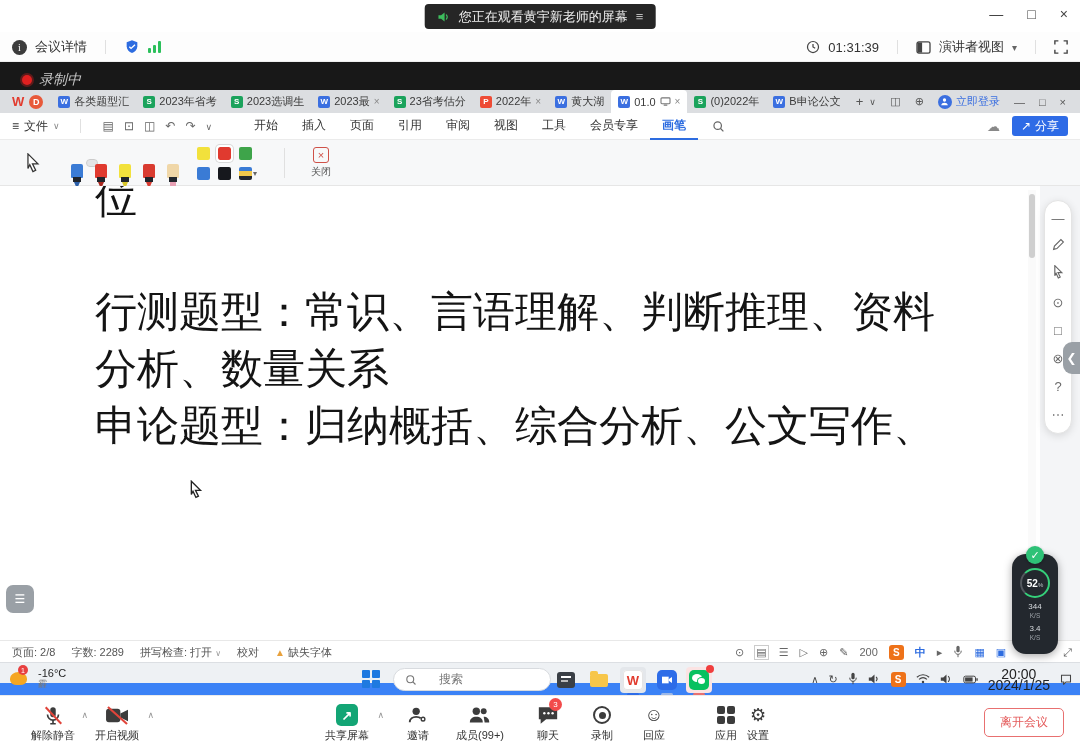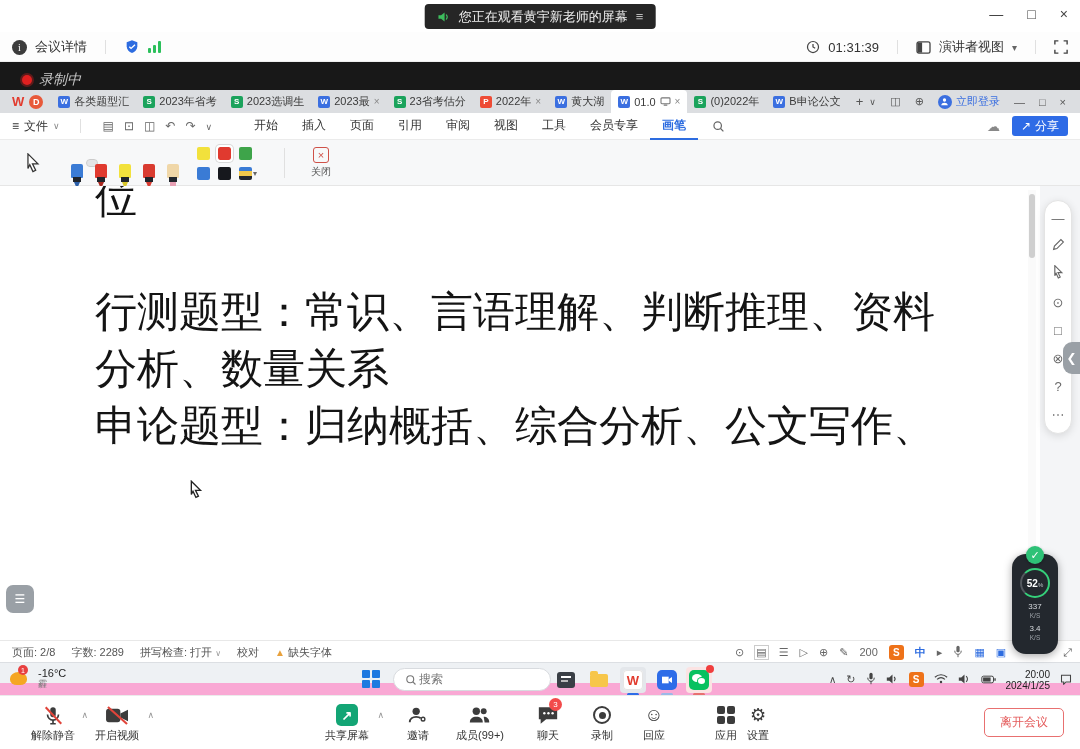--- a/index.html
+++ b/index.html
@@ -1,19 +1,19 @@
 <!DOCTYPE html>
 <html><head>
 <meta charset="utf-8">
 <style>
   * { margin:0; padding:0; box-sizing:border-box; }
   html,body { background:#222; }
   #app {
     position:relative; width:1080px; height:749px; overflow:hidden;
-    background:#f9a8d4; font-family:"Liberation Sans", sans-serif; color:#333;
+    background:#3b82f6; font-family:"Liberation Sans", sans-serif; color:#333;
   }
   .flex { display:flex; align-items:center; }
   .divider-v { width:1px; height:14px; background:#e0e0e0; margin:0 10px; }
 
   
   .win-titlebar { position:absolute; top:0; left:0; width:1080px; height:32px; background:#fff; }
   .share-pill { position:absolute; left:50%; top:4px; transform:translateX(-50%);
     height:25px; background:#262626; color:#efefef; border-radius:4px;
     display:flex; align-items:center; gap:8px; padding:0 12px; font-size:13px; }
   .win-ctrls { position:absolute; right:12px; top:6px; display:flex; gap:24px; color:#444; font-size:14px; }
@@ -132,37 +132,37 @@
   .weather-icon { position:relative; width:24px; height:24px; }
   .weather-icon .sun { position:absolute; left:2px; top:6px; width:17px; height:13px; border-radius:50% 50% 40% 40%; background:#f5a623; }
   .weather-icon .badge1 { position:absolute; left:10px; top:-1px; width:10px; height:10px; border-radius:50%; background:#e84040;
     color:#fff; font-size:7px; display:flex; align-items:center; justify-content:center; }
   .weather .wt { font-size:11px; color:#1f1f1f; line-height:12px; }
   .weather .wc { font-size:9px; color:#777; line-height:10px; }
   .start-btn { position:absolute; left:362px; top:7px; width:18px; height:18px; display:grid;
     grid-template-columns:8px 8px; grid-template-rows:8px 8px; gap:2px; }
   .start-btn i { background:#1f7ae0; border-radius:1px; }
   .tb-search { position:absolute; left:393px; top:5px; width:158px; height:23px; background:#fff;
-    border:1px solid #d8dbdf; border-radius:12px; display:flex; align-items:center; gap:2px; padding:0 11px; color:#777; font-size:12px; }
+    border:1px solid #d8dbdf; border-radius:12px; display:flex; align-items:center; gap:22px; padding:0 11px; color:#777; font-size:12px; }
   .tb-app { position:absolute; top:4px; width:26px; height:26px; border-radius:4px; display:flex; align-items:center; justify-content:center; }
   .tb-bar { position:absolute; top:30px; width:12px; height:3px; border-radius:2px; }
   .folder { width:18px; height:13px; background:#f7c64a; border-radius:2px; position:relative; }
   .folder:before { content:""; position:absolute; top:-3px; left:0; width:8px; height:4px; background:#f7c64a; border-radius:2px 2px 0 0; }
   .bookapp { width:18px; height:16px; background:#3a3f46; border-radius:3px; position:relative; }
   .bookapp:before { content:""; position:absolute; left:4px; top:4px; width:10px; height:2px; background:#fff; }
   .bookapp:after  { content:""; position:absolute; left:4px; top:8px; width:7px; height:2px; background:#bbb; }
   .wpsapp { width:20px; height:20px; border-radius:4px; background:#fff; color:#e23c2f; font-weight:bold; font-size:13px;
     display:flex; align-items:center; justify-content:center; box-shadow:0 0 0 1px #e5e5e5 inset; }
   .meetapp { width:20px; height:20px; border-radius:5px; background:#2d6ce8; color:#fff; display:flex; align-items:center; justify-content:center; }
   .wechatapp { width:20px; height:20px; border-radius:5px; background:#07c160; position:relative; }
   .wechatapp:before { content:""; position:absolute; left:3px; top:4px; width:10px; height:8px; background:#fff; border-radius:50%; }
   .wechatapp:after { content:""; position:absolute; left:9px; top:8px; width:7px; height:6px; background:#fff; border-radius:50%; box-shadow:0 0 0 1px #07c160; }
   .badge-dot { position:absolute; right:-2px; top:-2px; width:8px; height:8px; border-radius:50%; background:#f03e3e; }
   .tray { position:absolute; right:8px; top:0; height:33px; display:flex; align-items:center; gap:10px; color:#444; font-size:11px; }
-  .tray .clockblock { text-align:right; font-size:10px; line-height:11px; color:#222; }
+  .tray .clockblock { text-align:center; font-size:14px; line-height:11px; color:#222; }
 
   
   .meet-controls { position:absolute; top:695px; left:0; width:1080px; height:54px; background:#fff; border-top:1px solid #ebebeb; }
   .mc { position:absolute; top:6px; width:58px; text-align:center; font-size:11px; color:#333; }
   .mc .ic { height:26px; display:flex; align-items:center; justify-content:center; position:relative; }
   .mc .chev { position:absolute; top:8px; color:#999; font-size:9px; }
   .mc .nbadge { position:absolute; top:-4px; right:10px; min-width:13px; height:13px; border-radius:7px; background:#f24b4b;
     color:#fff; font-size:8px; line-height:13px; padding:0 2px; }
   .share-ic { width:22px; height:22px; border-radius:5px; background:#13a575; color:#fff; font-size:13px; font-weight:bold;
     display:flex; align-items:center; justify-content:center; }
@@ -424,21 +424,21 @@
       </div>
 
     <div class="net-widget">
       <div class="shield-ok">
           <span>✓</span>
         </div>
       <div class="ring">
         <span><span>52</span><span class="pct">%</span></span>
       </div>
       <div class="speed">
-        <div>337</div>
+        <div>344</div>
           <div class="unit">K/S</div>
       </div>
       <div class="speed">
         <div>3.4</div>
           <div class="unit">K/S</div>
       </div>
     </div>
 
     <div class="statusbar">
       <div class="sb-left">

